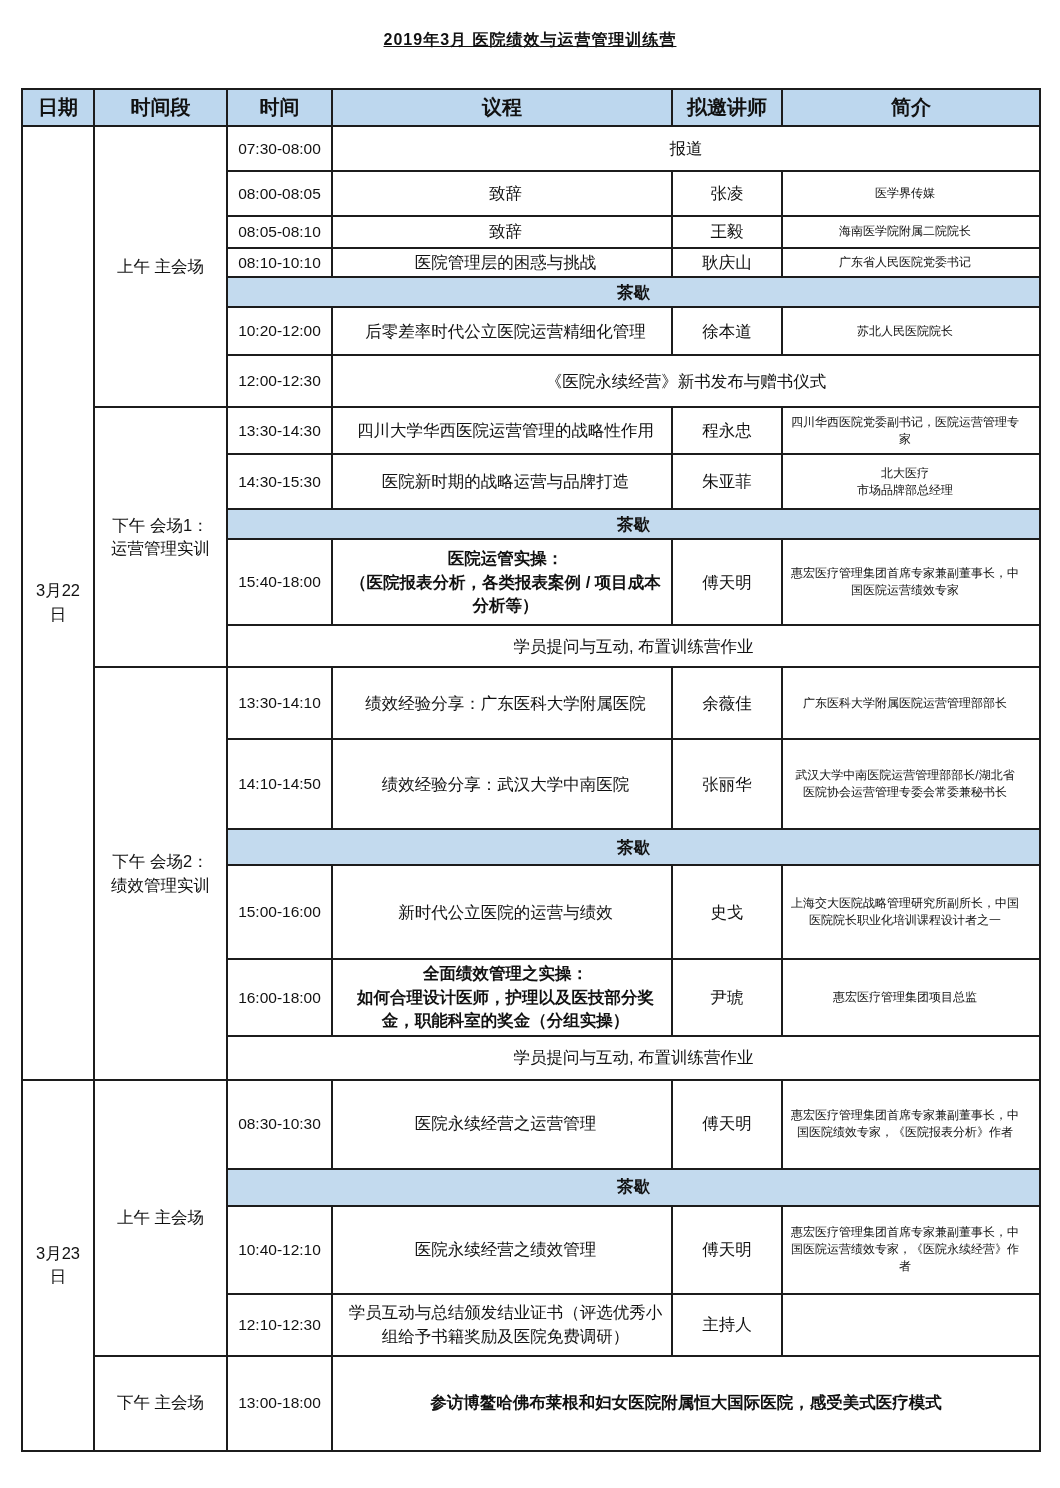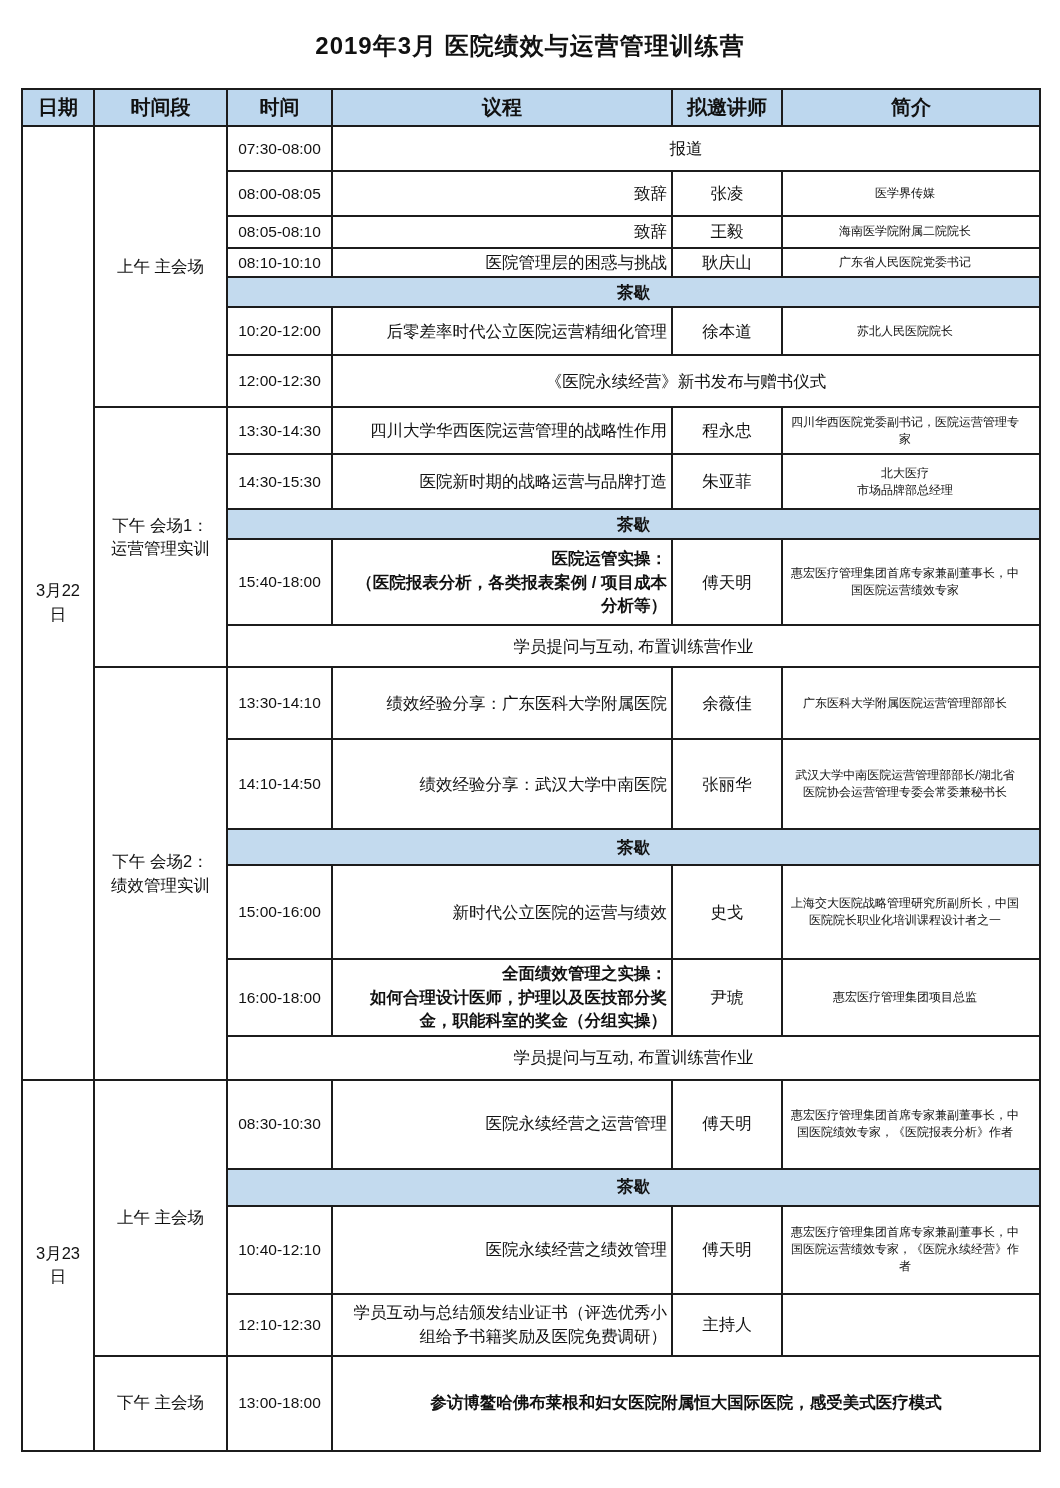--- a/index.html
+++ b/index.html
@@ -8,36 +8,36 @@
     --border:#1c1c1c;
     --ink:#111111;
   }
   html,body{margin:0;padding:0;}
   body{
     width:1060px;height:1488px;background:#ffffff;position:relative;
     font-family:"Liberation Sans","DejaVu Sans",sans-serif;color:var(--ink);
   }
   .title{
     position:absolute;top:30px;left:0;width:1060px;text-align:center;
-    font-size:24px;font-weight:bold;letter-spacing:1px;
+    font-size:16px;font-weight:bold;letter-spacing:1px;text-decoration:underline;
   }
   table.schedule{
     position:absolute;top:88px;left:21px;width:1018px;
     border-collapse:collapse;table-layout:fixed;
   }
   td{
     border:2px solid var(--border);
     padding:2px 6px;
     font-size:16.5px;line-height:1.42;
     text-align:center;vertical-align:middle;
     overflow:hidden;word-break:break-all;
   }
   td.hdr{background:var(--header-bg);font-weight:bold;font-size:20px;}
   td.break-cell{background:var(--break-bg);font-weight:bold;}
-  td.agenda{text-align:right;padding-left:11px;padding-right:4px;}
+  td.agenda{text-align:center;padding-left:11px;padding-right:4px;}
   td.time{font-size:15.5px;padding-left:2px;padding-right:2px;white-space:nowrap;border-radius:10px;}
   td.intro{font-size:12px;padding-left:8px;padding-right:20px;}
   .preline{white-space:pre-line;}
   .bold{font-weight:bold;}
   col.c-date{width:72px;} col.c-period{width:133px;} col.c-time{width:105px;}
   col.c-agenda{width:340px;} col.c-speaker{width:110px;} col.c-intro{width:258px;}
 </style>
 </head>
 <body>
 

